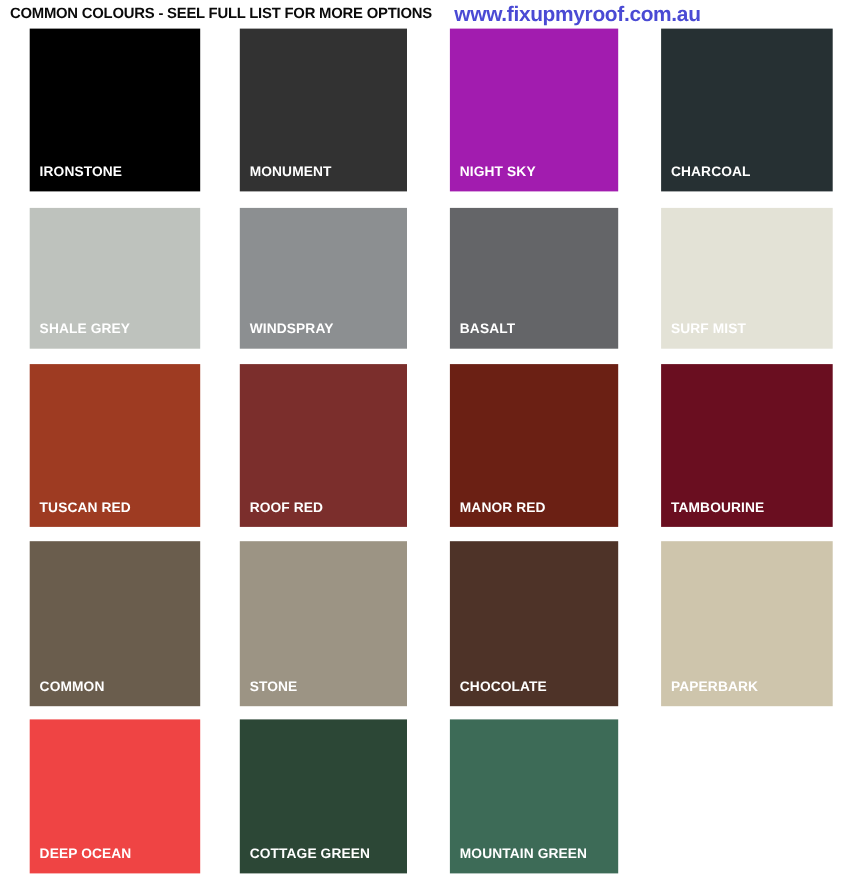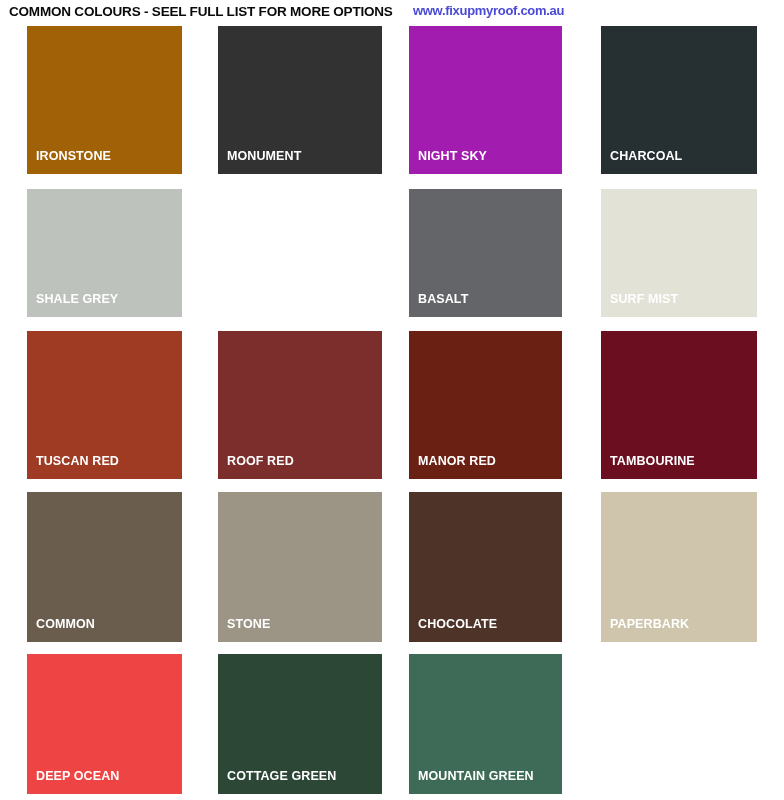--- a/index.html
+++ b/index.html
@@ -37,21 +37,21 @@
     font-size: 13.5px;
     font-weight: bold;
     letter-spacing: -0.2px;
     color: #0a0a0a;
     white-space: nowrap;
   }
   .header-url {
     position: absolute;
     left: 413px;
     top: 3px;
-    font-size: 13px;
+    font-size: 19px;
     font-weight: bold;
     letter-spacing: -0.3px;
     color: #4a4ad4;
     white-space: nowrap;
     text-align: center;
   }
 
   
   .grid {
     position: absolute;
@@ -60,21 +60,21 @@
     width: 784px;
     height: 776px;
   }
   .swatch {
     position: absolute;
     top: 0;
     height: 155px;
     overflow: hidden;
   }
   .swatch-col-0 { left: 27px;  width: 155px; }
-  .swatch-col-1 { left: 218px; width: 164px; }
+  .swatch-col-1 { left: 218px; width: 152px; }
   .swatch-col-2 { left: 409px; width: 153px; }
   .swatch-col-3 { left: 601px; width: 156px; }
 
   .swatch-row-0 { top: 2px; }
   .swatch-row-1 { top: 165px; }
   .swatch-row-2 { top: 307px; }
   .swatch-row-3 { top: 468px; }
   .swatch-row-4 { top: 630px; }
 
   .swatch-label {
@@ -98,35 +98,38 @@
 
 <div class="page">
 
   <div class="header">
     <div class="header-title" style="color: rgb(10, 10, 10);">COMMON COLOURS - SEEL FULL LIST FOR MORE OPTIONS</div>
     <a class="header-url" href="#" style="color: rgb(74, 74, 212); text-decoration: none;">www.fixupmyroof.com.au</a>
   </div>
 
   <div class="grid">
 
-    <div class="swatch swatch-col-0 swatch-row-0 h-148" style="background-color: #a16207;">
+    <div class="swatch swatch-col-0 swatch-row-0 h-148" style="background-color: #000000;">
       <span class="swatch-label" style="color: rgb(255, 255, 255);">IRONSTONE</span>
     </div>
     <div class="swatch swatch-col-1 swatch-row-0 h-148" style="background-color: rgb(50, 50, 50);">
       <span class="swatch-label" style="color: rgb(255, 255, 255);">MONUMENT</span>
     </div>
     <div class="swatch swatch-col-2 swatch-row-0 h-148" style="background-color: #a21caf;">
       <span class="swatch-label" style="color: rgb(255, 255, 255);">NIGHT SKY</span>
     </div>
     <div class="swatch swatch-col-3 swatch-row-0 h-148" style="background-color: rgb(38, 48, 51);">
       <span class="swatch-label" style="color: rgb(255, 255, 255);">CHARCOAL</span>
     </div>
 
     <div class="swatch swatch-col-0 swatch-row-1 h-128" style="background-color: rgb(190, 194, 189);">
       <span class="swatch-label" style="color: rgb(255, 255, 255);">SHALE GREY</span>
+    </div>
+    <div class="swatch swatch-col-1 swatch-row-1 h-128" style="background-color: rgb(140, 143, 145);">
+      <span class="swatch-label" style="color: rgb(255, 255, 255);">WINDSPRAY</span>
     </div>
     <div class="swatch swatch-col-2 swatch-row-1 h-128" style="background-color: rgb(100, 101, 104);">
       <span class="swatch-label" style="color: rgb(255, 255, 255);">BASALT</span>
     </div>
     <div class="swatch swatch-col-3 swatch-row-1 h-128" style="background-color: rgb(227, 226, 214);">
       <span class="swatch-label" style="color: rgb(255, 255, 255);">SURF MIST</span>
     </div>
 
     <div class="swatch swatch-col-0 swatch-row-2 h-148" style="background-color: rgb(158, 59, 34);">
       <span class="swatch-label" style="color: rgb(255, 255, 255);">TUSCAN RED</span>

